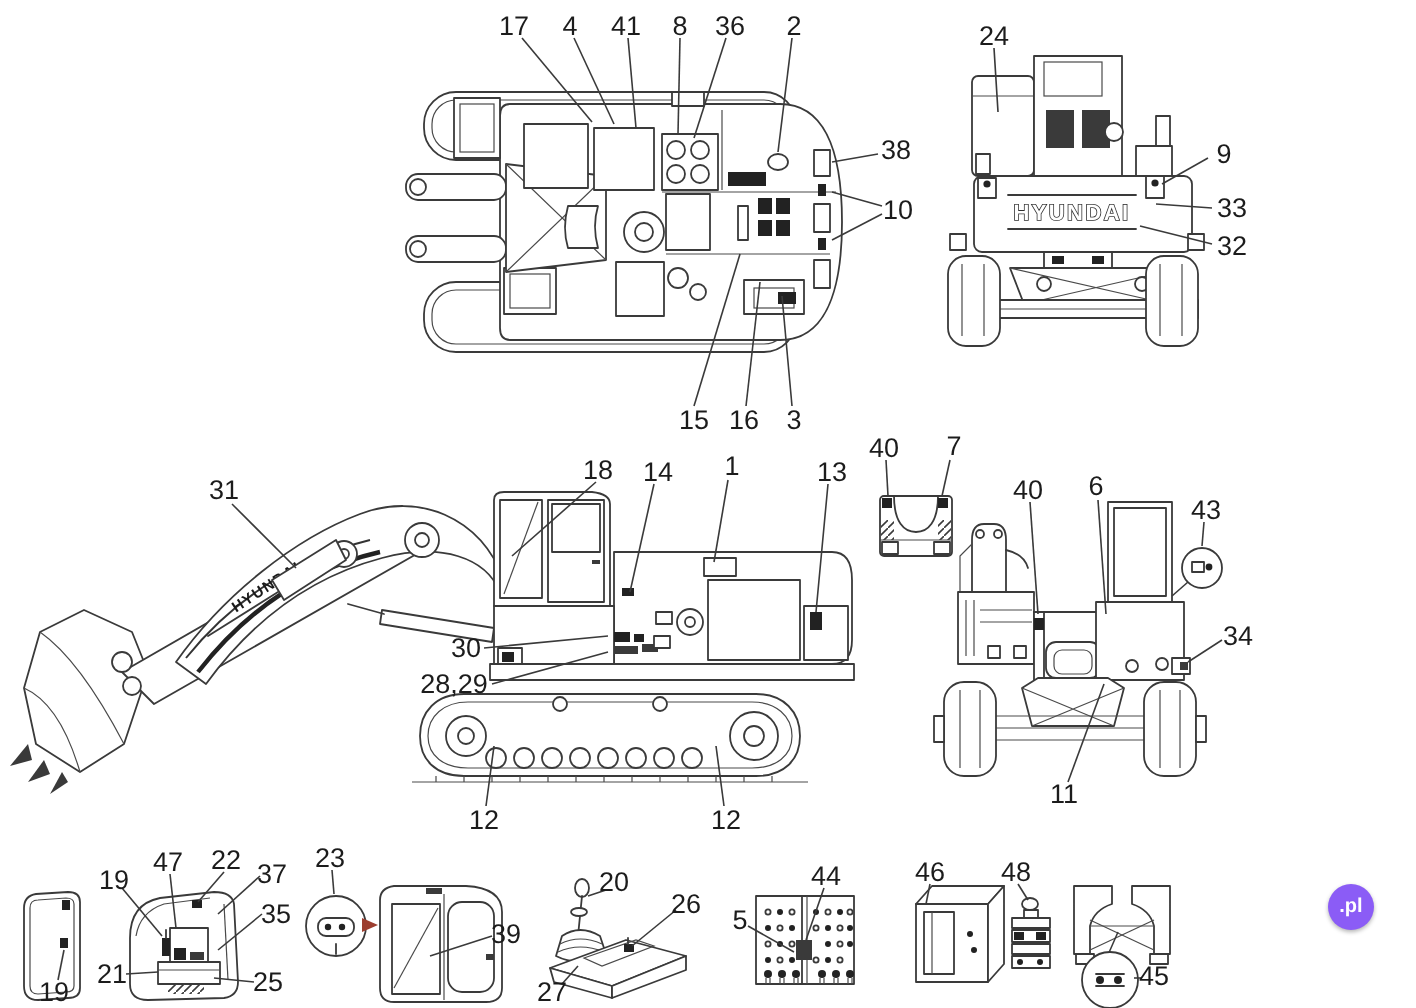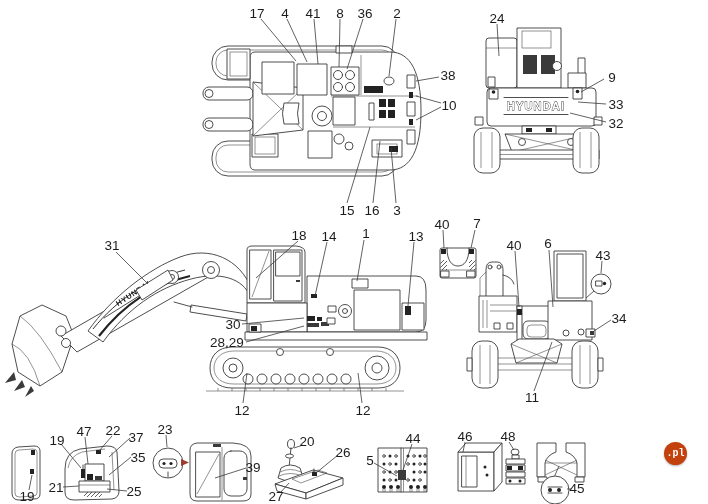--- a/index.html
+++ b/index.html
@@ -499,14 +499,14 @@
         <text x="413" y="442.5" class="callout">44</text>
         <line x1="465" y1="442" x2="463" y2="452" class="leader"></line>
         <text x="465" y="440.5" class="callout">46</text>
         <line x1="509" y1="442" x2="514" y2="450" class="leader"></line>
         <text x="508" y="440.5" class="callout">48</text>
         <line x1="571" y1="489" x2="567" y2="489" class="leader"></line>
         <text x="577" y="492.5" class="callout">45</text>
       </g>
 </svg>
 
-<div class="badge" style="background: #c2410c; font-family: Liberation Mono, monospace;">.pl</div>
+<div class="badge" style="background: #8b5cf6;">.pl</div>
 </div>
 
 </body></html>

